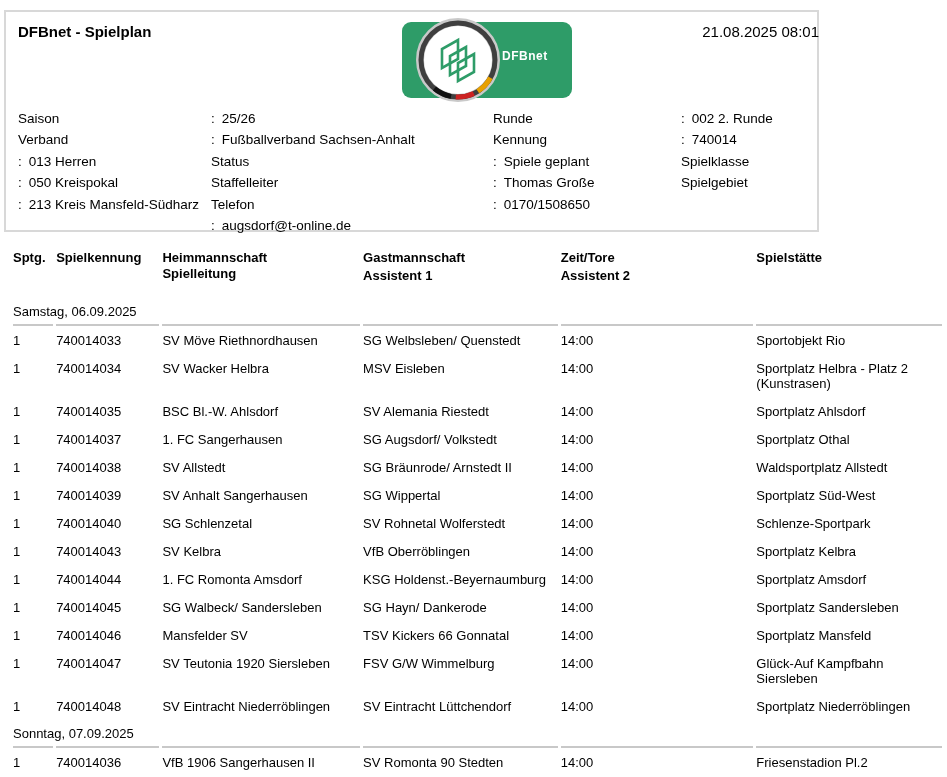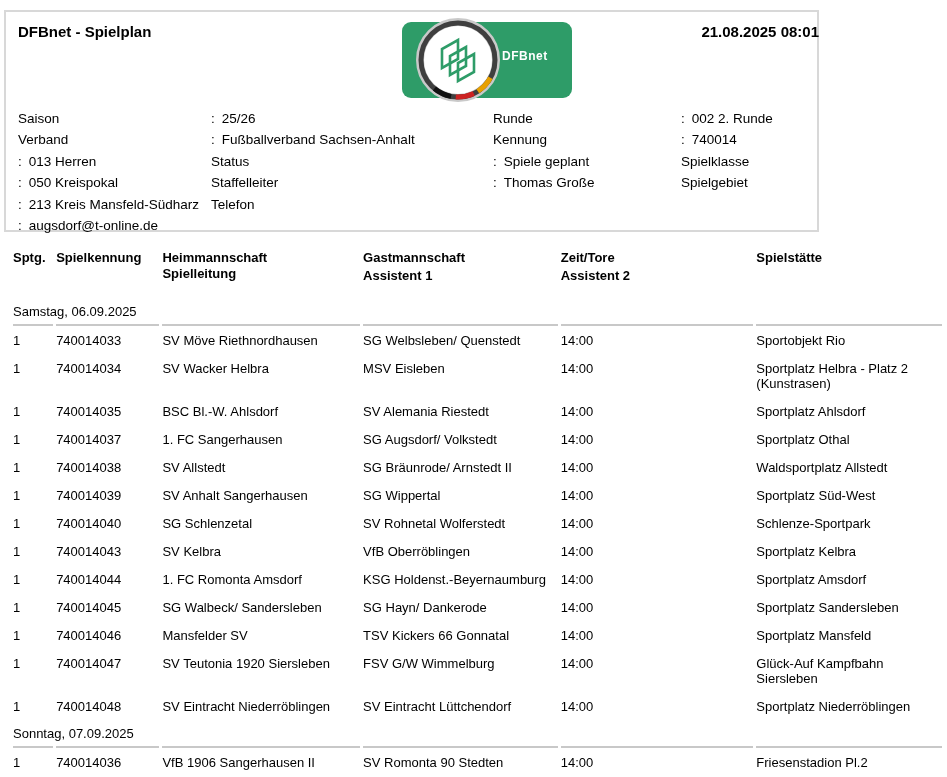--- a/index.html
+++ b/index.html
@@ -5,21 +5,21 @@
   html,body{margin:0;padding:0;background:#ffffff;}
   body{
     width:947px;height:777px;position:relative;overflow:hidden;
     font-family:"Liberation Sans","DejaVu Sans",sans-serif;color:#000;
   }
   .header-box{
     position:absolute;left:4px;top:10px;width:815px;height:222px;
     border:2px solid #d8d8d8;box-sizing:border-box;background:#fff;
   }
   .title{position:absolute;left:12px;top:11px;font-size:15px;font-weight:bold;}
-  .datetime{position:absolute;right:-2px;top:11px;font-size:15px;font-weight:bold;white-space:nowrap;}
+  .datetime{position:absolute;right:-2px;top:11px;font-size:15px;font-weight:normal;white-space:nowrap;}
   .logo{position:absolute;left:396px;top:5px;width:170px;height:86px;}
   .logo-rect{position:absolute;left:0;top:5px;width:170px;height:76px;border-radius:9px;}
   .logo-emblem{position:absolute;left:14px;top:1px;width:84px;height:84px;}
   .logo-text{position:absolute;left:100px;top:32px;color:#fff;font-size:12px;font-weight:bold;letter-spacing:.5px;}
   .meta{
     position:absolute;left:12px;top:96px;
     display:grid;grid-template-columns:193px 282px 188px auto;
     font-size:13.5px;line-height:21.4px;
   }
   .meta-cell{white-space:nowrap;}
@@ -77,20 +77,21 @@
       <div class="meta-cell"><span class="meta-colon">:</span><span>013 Herren</span></div>
       <div class="meta-cell">Status</div>
       <div class="meta-cell"><span class="meta-colon">:</span><span>Spiele geplant</span></div>
       <div class="meta-cell">Spielklasse</div>
       <div class="meta-cell"><span class="meta-colon">:</span><span>050 Kreispokal</span></div>
       <div class="meta-cell">Staffelleiter</div>
       <div class="meta-cell"><span class="meta-colon">:</span><span>Thomas Große</span></div>
       <div class="meta-cell">Spielgebiet</div>
       <div class="meta-cell"><span class="meta-colon">:</span><span>213 Kreis Mansfeld-Südharz</span></div>
       <div class="meta-cell">Telefon</div>
+      <div class="meta-cell"><span class="meta-colon">:</span><span>0170/1508650</span></div>
       <div class="meta-cell"></div>
       <div class="meta-cell"></div>
       <div class="meta-cell"><span class="meta-colon">:</span><span>augsdorf@t-online.de</span></div>
     </div>
 </div>
 
 <table class="spielplan">
   <colgroup>
     <col style="width:40px">
       <col style="width:103px">

